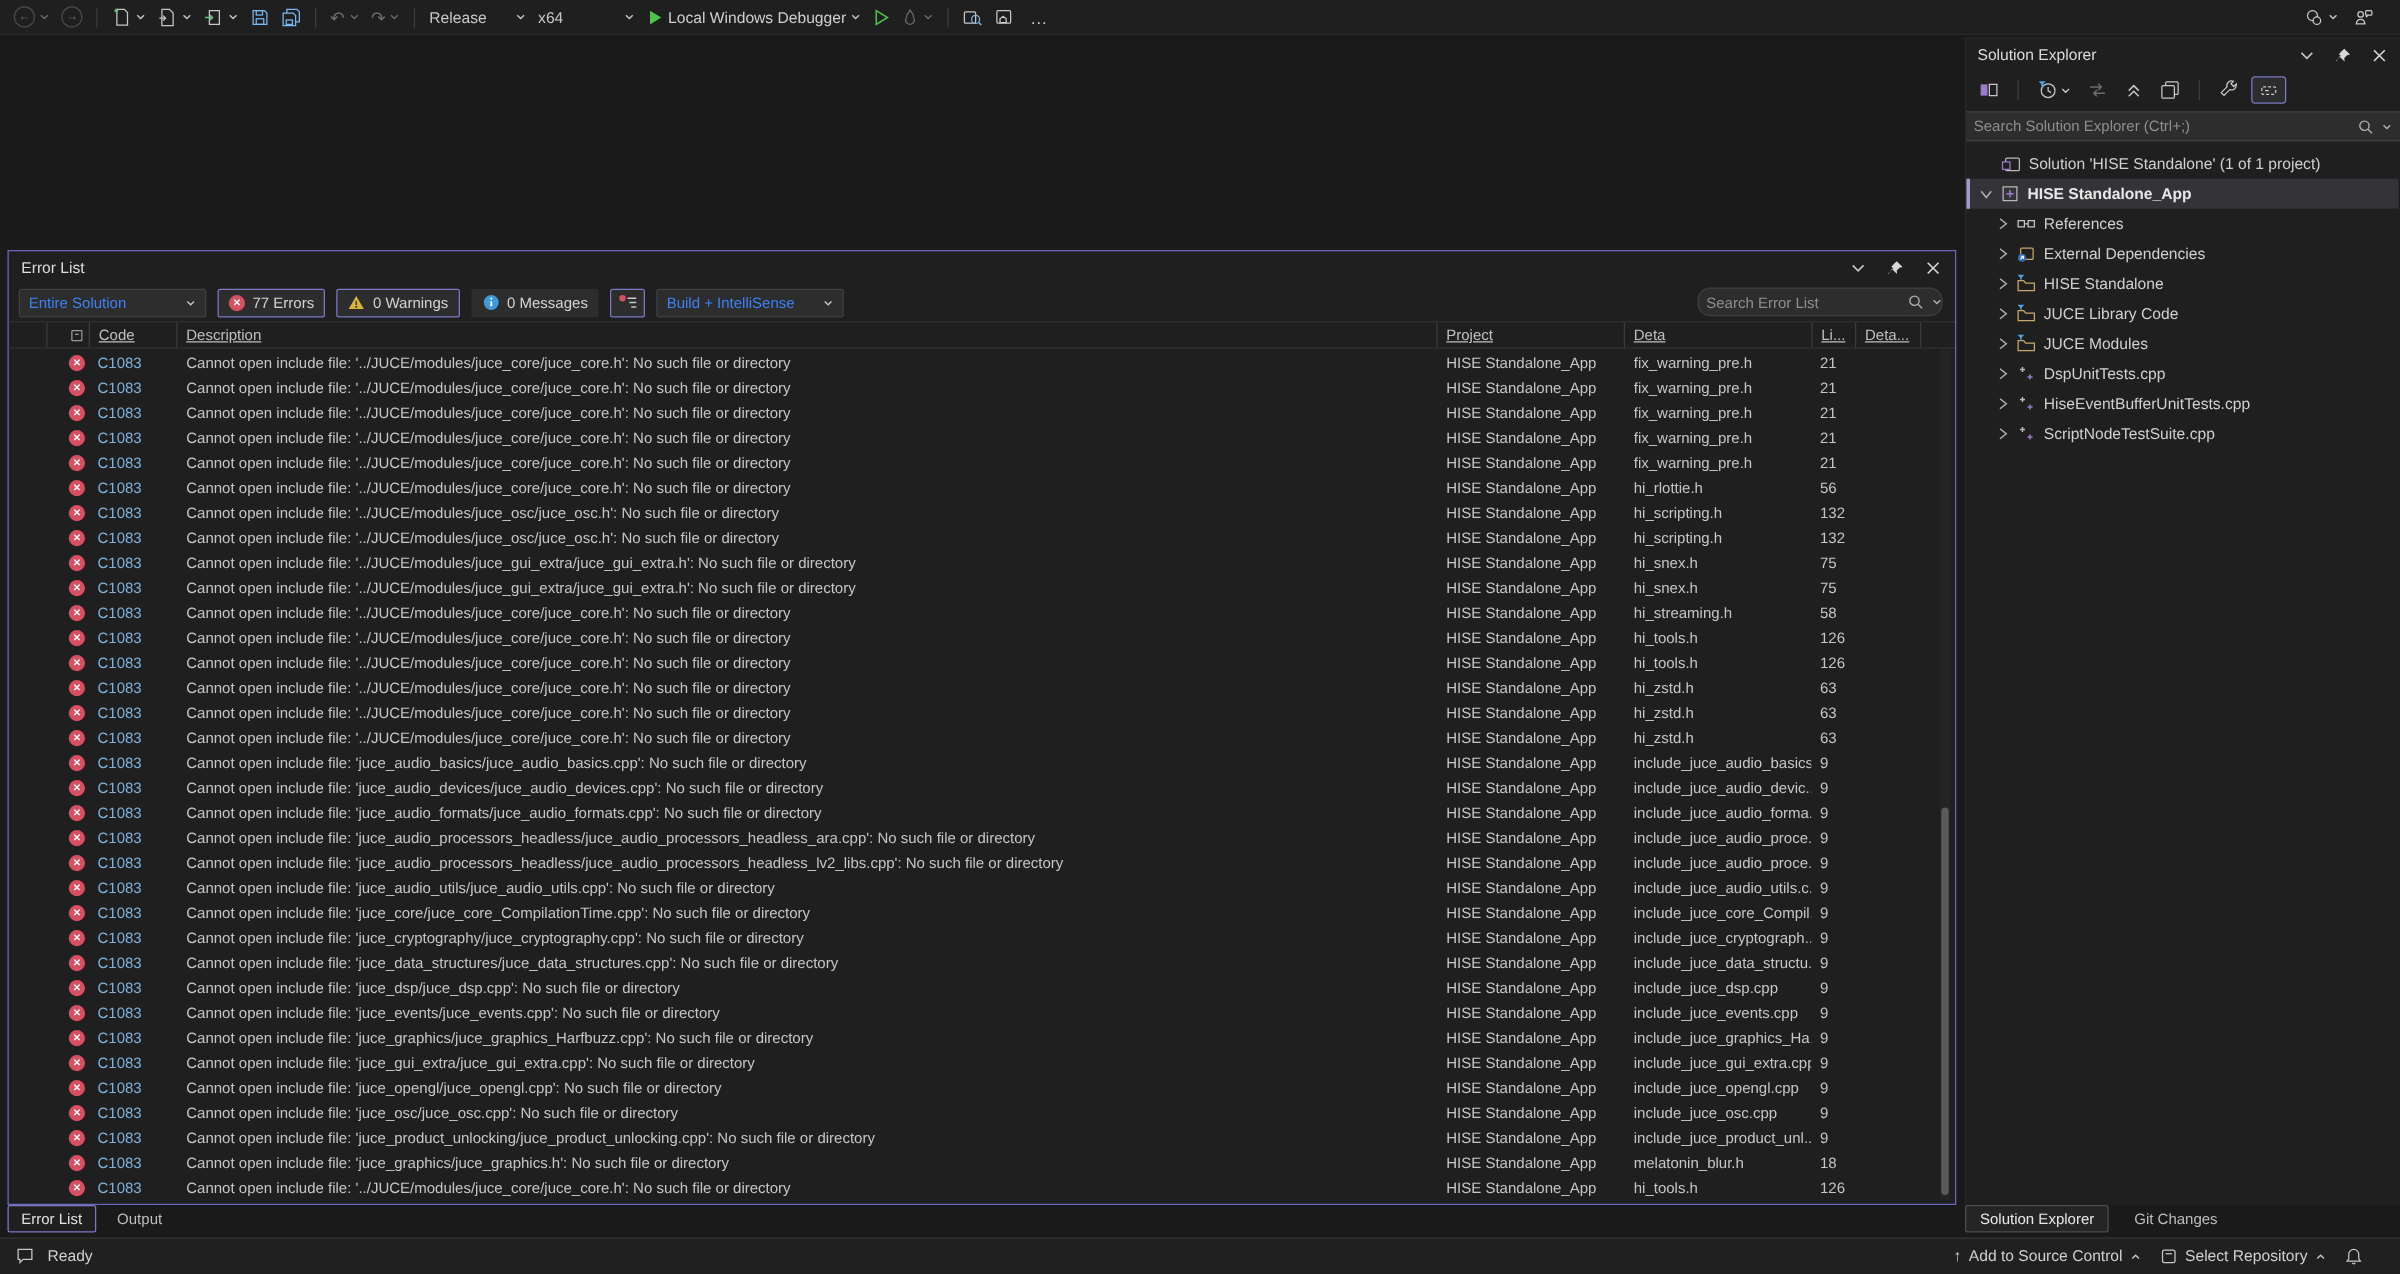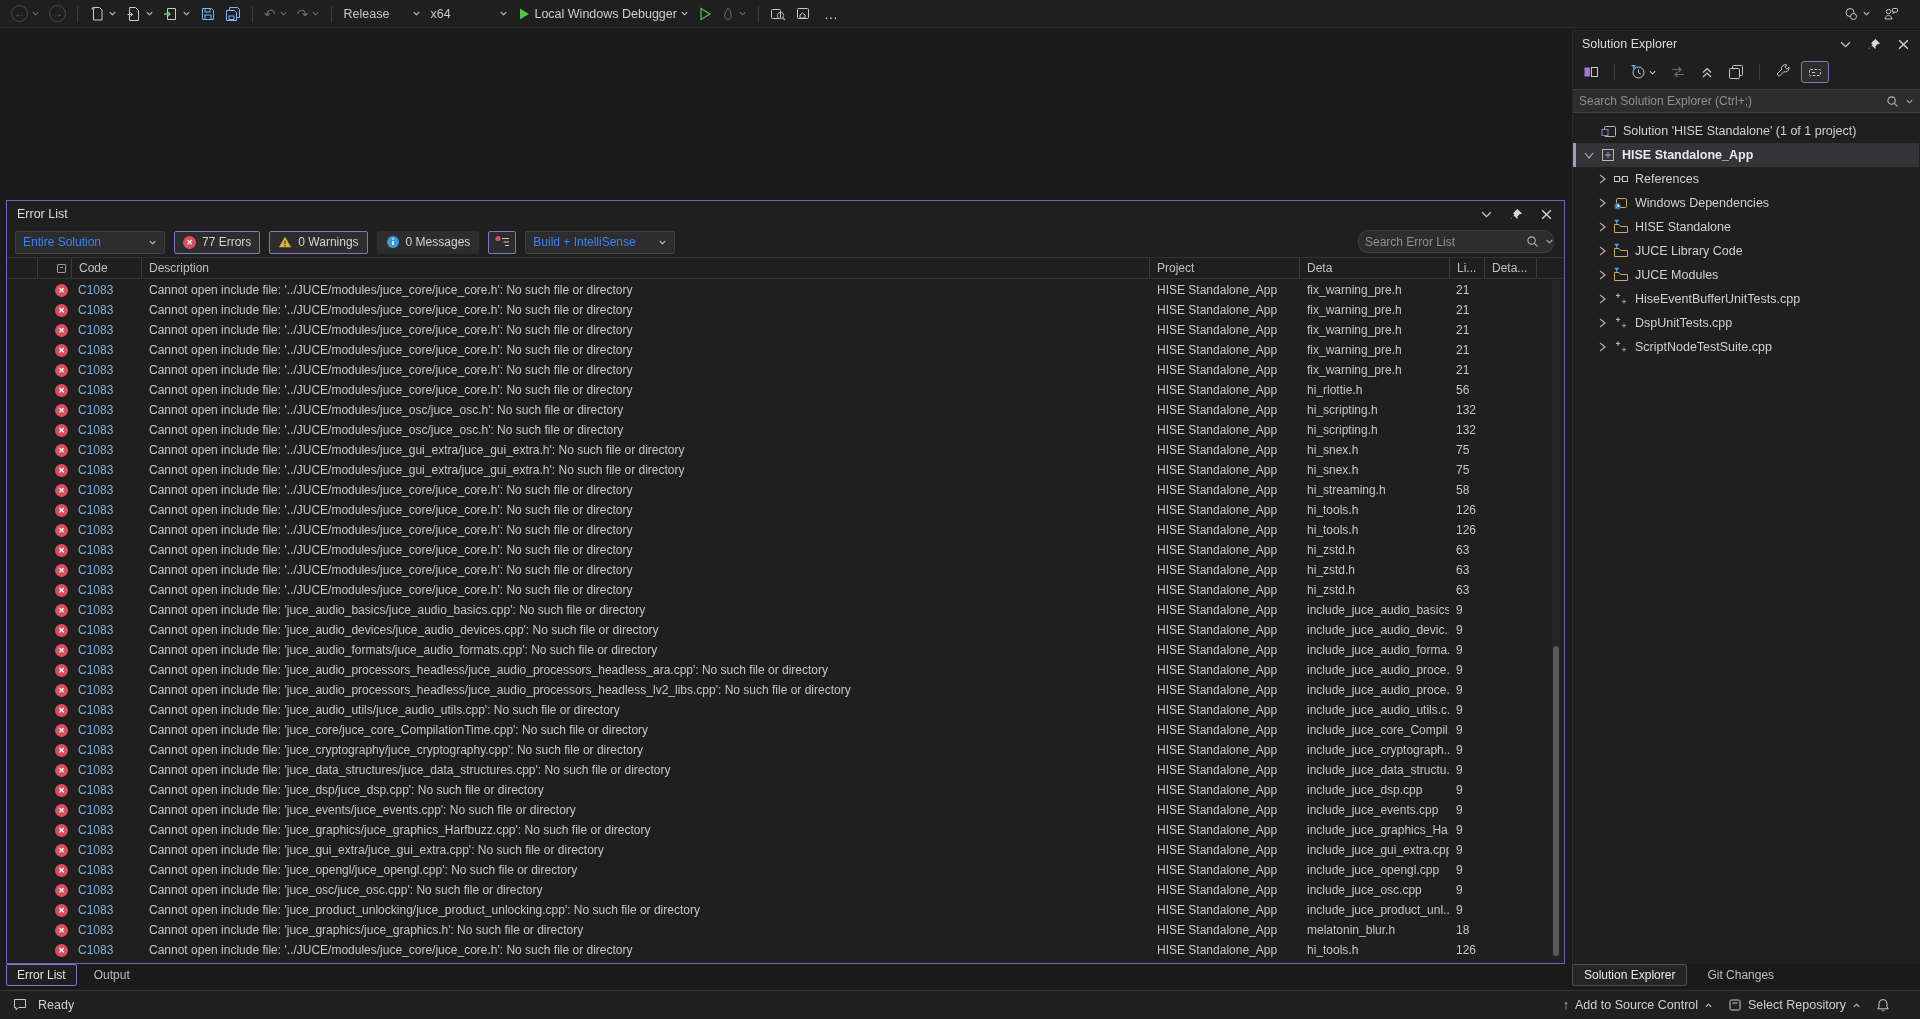--- a/index.html
+++ b/index.html
@@ -42,21 +42,21 @@
   .searchbox { height:23px; background:#2d2d2d; border:1px solid #3f3f46; border-radius:2px;
     display:flex; align-items:center; padding:0 6px; gap:6px; }
   .searchbox input { flex:1; background:transparent; border:none; outline:none;
     color:#cccccc; font-size:12px; font-family:"Liberation Sans",sans-serif; }
   .searchbox input::placeholder { color:#8f8f8f; }
   .ep-search { position:absolute; right:10px; top:29px; width:196px;border-radius:10px; }
 
   
   .grid-cols { display:grid; grid-template-columns:30px 34px 70px 1008px 150px 150px 35px 53px; }
   .ep-header { position:absolute; left:0; top:56px; width:1557px; height:22px;
-    border-top:1px solid #333; border-bottom:1px solid #333; font-size:12px; color:#c0c0c0; }
+    border-top:1px solid #333; border-bottom:1px solid #333; font-size:12px; color:#c0c0c0;text-decoration:underline; }
   .ep-header .hc { display:flex; align-items:center; padding-left:7px; border-left:1px solid #3a3a40; height:100%; }
   .ep-header .hc.first { border-left:none; }
   .ep-header .hc.last { border-right:1px solid #3a3a40; }
   .ep-rows { position:absolute; left:0; top:79px; width:1557px; height:680px; overflow:hidden; }
   .erow { height:20px; font-size:12px; color:#c6c6c6; align-items:center; }
   .erow .cicon { display:flex; justify-content:flex-end; padding-right:3px; }
   .erow .ccode { color:#7FB2DD; padding-left:7px; }
   .erow .cdesc, .erow .cproj, .erow .cfile { padding-left:8px; white-space:nowrap; overflow:hidden; }
   .erow .cline { padding-left:7px; }
   .sevflag { width:9px; height:9px; border:1px solid #9a9a9a; border-radius:1px; position:relative; }
@@ -942,21 +942,21 @@
 
     <span class="ticon">
 
       <svg class="i-external" viewBox="0 0 16 16" width="16" height="16">
               <rect x="3.5" y="3.5" width="10" height="9" rx="1" fill="none" stroke="#C8A869"></rect>
               <circle cx="4.6" cy="11.2" r="3.2" fill="#2f6fb2"></circle>
               <path d="M3.4 12.4l2.4-2.4M5.8 12.2V10H3.6" fill="none" stroke="#fff" stroke-width=".9"></path>
             </svg>
 
     </span>
-    <span class="tlabel">Windows Dependencies</span>
+    <span class="tlabel">External Dependencies</span>
   </div>
 
   <div class="trow lvl2" data-chev="collapsed" data-icon="folder">
     <svg class="tchev right" viewBox="0 0 14 14">
             <path d="M5 3l5 4-5 4" fill="none" stroke="#b0b0b0" stroke-width="1.2"></path>
           </svg>
 
     <span class="ticon">
 
       <svg class="i-folder" viewBox="0 0 16 16" width="16" height="16">
@@ -1005,36 +1005,36 @@
             <path d="M5 3l5 4-5 4" fill="none" stroke="#b0b0b0" stroke-width="1.2"></path>
           </svg>
 
     <span class="ticon">
 
       <svg class="i-cppfile" viewBox="0 0 16 16" width="16" height="16">
               <path d="M5 2.5v4M3 4.5h4" stroke="#b9b9b9" stroke-width="1.2"></path>
               <path d="M11 8.5v4M9 10.5h4" stroke="#9B7CC9" stroke-width="1.2"></path>
             </svg>
     </span>
-    <span class="tlabel">HiseEventBufferUnitTests.cpp</span>
+    <span class="tlabel">DspUnitTests.cpp</span>
   </div>
 
   <div class="trow lvl2" data-chev="collapsed" data-icon="cppfile">
     <svg class="tchev right" viewBox="0 0 14 14">
             <path d="M5 3l5 4-5 4" fill="none" stroke="#b0b0b0" stroke-width="1.2"></path>
           </svg>
 
     <span class="ticon">
 
       <svg class="i-cppfile" viewBox="0 0 16 16" width="16" height="16">
               <path d="M5 2.5v4M3 4.5h4" stroke="#b9b9b9" stroke-width="1.2"></path>
               <path d="M11 8.5v4M9 10.5h4" stroke="#9B7CC9" stroke-width="1.2"></path>
             </svg>
     </span>
-    <span class="tlabel">DspUnitTests.cpp</span>
+    <span class="tlabel">HiseEventBufferUnitTests.cpp</span>
   </div>
 
   <div class="trow lvl2" data-chev="collapsed" data-icon="cppfile">
     <svg class="tchev right" viewBox="0 0 14 14">
             <path d="M5 3l5 4-5 4" fill="none" stroke="#b0b0b0" stroke-width="1.2"></path>
           </svg>
 
     <span class="ticon">
 
       <svg class="i-cppfile" viewBox="0 0 16 16" width="16" height="16">

